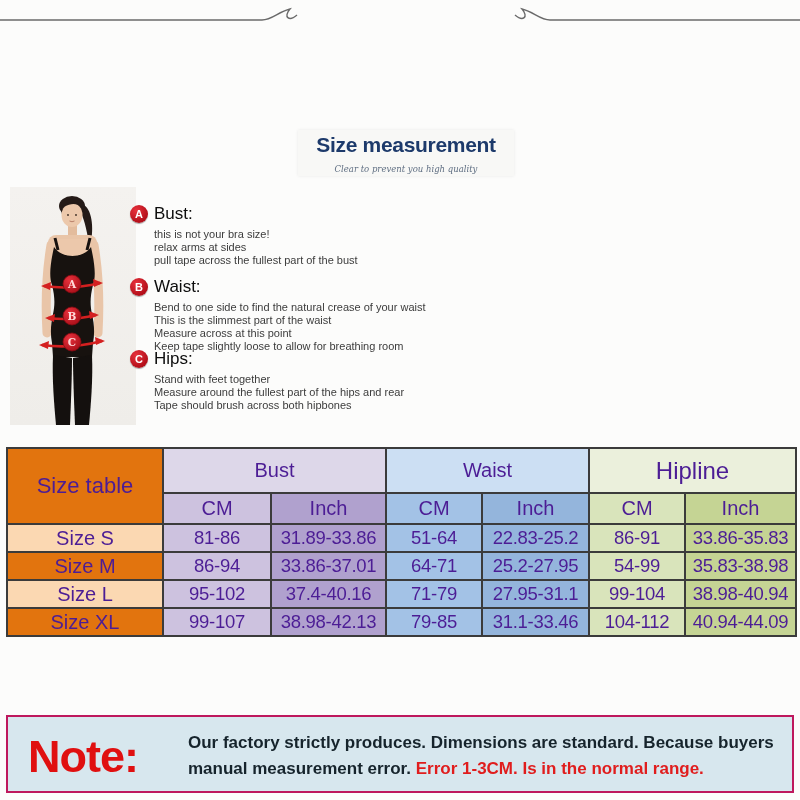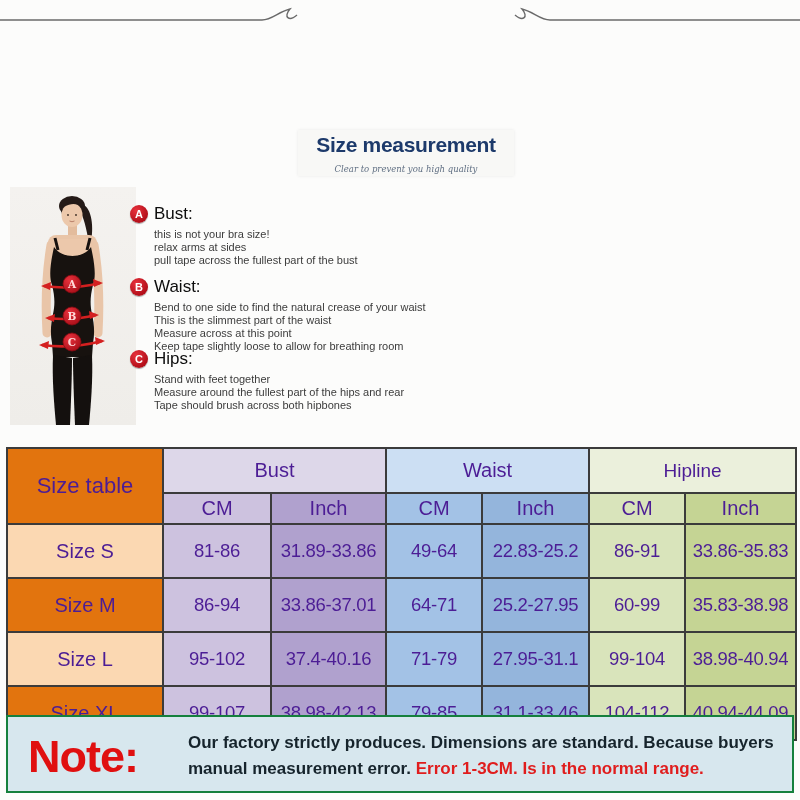--- a/index.html
+++ b/index.html
@@ -41,40 +41,40 @@
   table.size {
     position:absolute; left:6px; top:447px;
     border-collapse:collapse; table-layout:fixed; width:789px;
   }
   table.size td, table.size th {
     border:2px solid #3b3b3b; text-align:center; vertical-align:middle;
     color:#4c1d95; font-weight:normal; padding:0;
   }
   tr.gr   { height:45px; }
   tr.ur   { height:31px; }
-  tr.dr   { height:54px; }
+  tr.dr   { height:28px; }
   .corner { background:#e2740e; font-size:22px; }
   .g-bust { background:#ddd7e9; font-size:20px; }
   .g-waist{ background:#ccdff3; font-size:20px; }
-  .g-hip  { background:#ebf0dc; font-size:19px; }
+  .g-hip  { background:#ebf0dc; font-size:24px; }
   .u      { font-size:20px; }
   .c-bcm  { background:#cdc2df; }
   .c-bin  { background:#b0a1ce; }
   .c-wcm  { background:#a3c2e6; }
   .c-win  { background:#94b5dc; }
   .c-hcm  { background:#d9e4bb; }
   .c-hin  { background:#c5d494; }
   .rl     { font-size:20px; }
   .rl-a   { background:#fbd8b2; }
   .rl-b   { background:#e2740e; }
   td.val  { font-size:18.5px; letter-spacing:-.3px; }
   
   .note {
     position:absolute; left:6px; top:715px; width:788px; height:78px;
-    background:#d7e7ee; border:2px solid #15803d;
+    background:#d7e7ee; border:2px solid #be185d;
   }
   .note-label {
     position:absolute; left:20px; top:14px;
     font-size:45px; font-weight:600; color:#e01010; letter-spacing:-1px;
   }
   .note-text {
     position:absolute; left:180px; right:12px; top:13px;
     text-align:left; font-size:17px; font-weight:bold; color:#16242c; line-height:26px;
   }
   .note-red { color:#e01d1d; }
@@ -214,32 +214,32 @@
     <th class="u c-bin">Inch</th>
     <th class="u c-wcm">CM</th>
     <th class="u c-win">Inch</th>
     <th class="u c-hcm">CM</th>
     <th class="u c-hin">Inch</th>
   </tr>
   <tr class="dr">
     <td class="rl rl-a">Size S</td>
     <td class="val c-bcm">81-86</td>
     <td class="val c-bin">31.89-33.86</td>
-    <td class="val c-wcm">49-64</td>
+    <td class="val c-wcm">51-64</td>
     <td class="val c-win">22.83-25.2</td>
     <td class="val c-hcm">86-91</td>
     <td class="val c-hin">33.86-35.83</td>
   </tr>
   <tr class="dr">
     <td class="rl rl-b">Size M</td>
     <td class="val c-bcm">86-94</td>
     <td class="val c-bin">33.86-37.01</td>
     <td class="val c-wcm">64-71</td>
     <td class="val c-win">25.2-27.95</td>
-    <td class="val c-hcm">60-99</td>
+    <td class="val c-hcm">54-99</td>
     <td class="val c-hin">35.83-38.98</td>
   </tr>
   <tr class="dr">
     <td class="rl rl-a">Size L</td>
     <td class="val c-bcm">95-102</td>
     <td class="val c-bin">37.4-40.16</td>
     <td class="val c-wcm">71-79</td>
     <td class="val c-win">27.95-31.1</td>
     <td class="val c-hcm">99-104</td>
     <td class="val c-hin">38.98-40.94</td>

